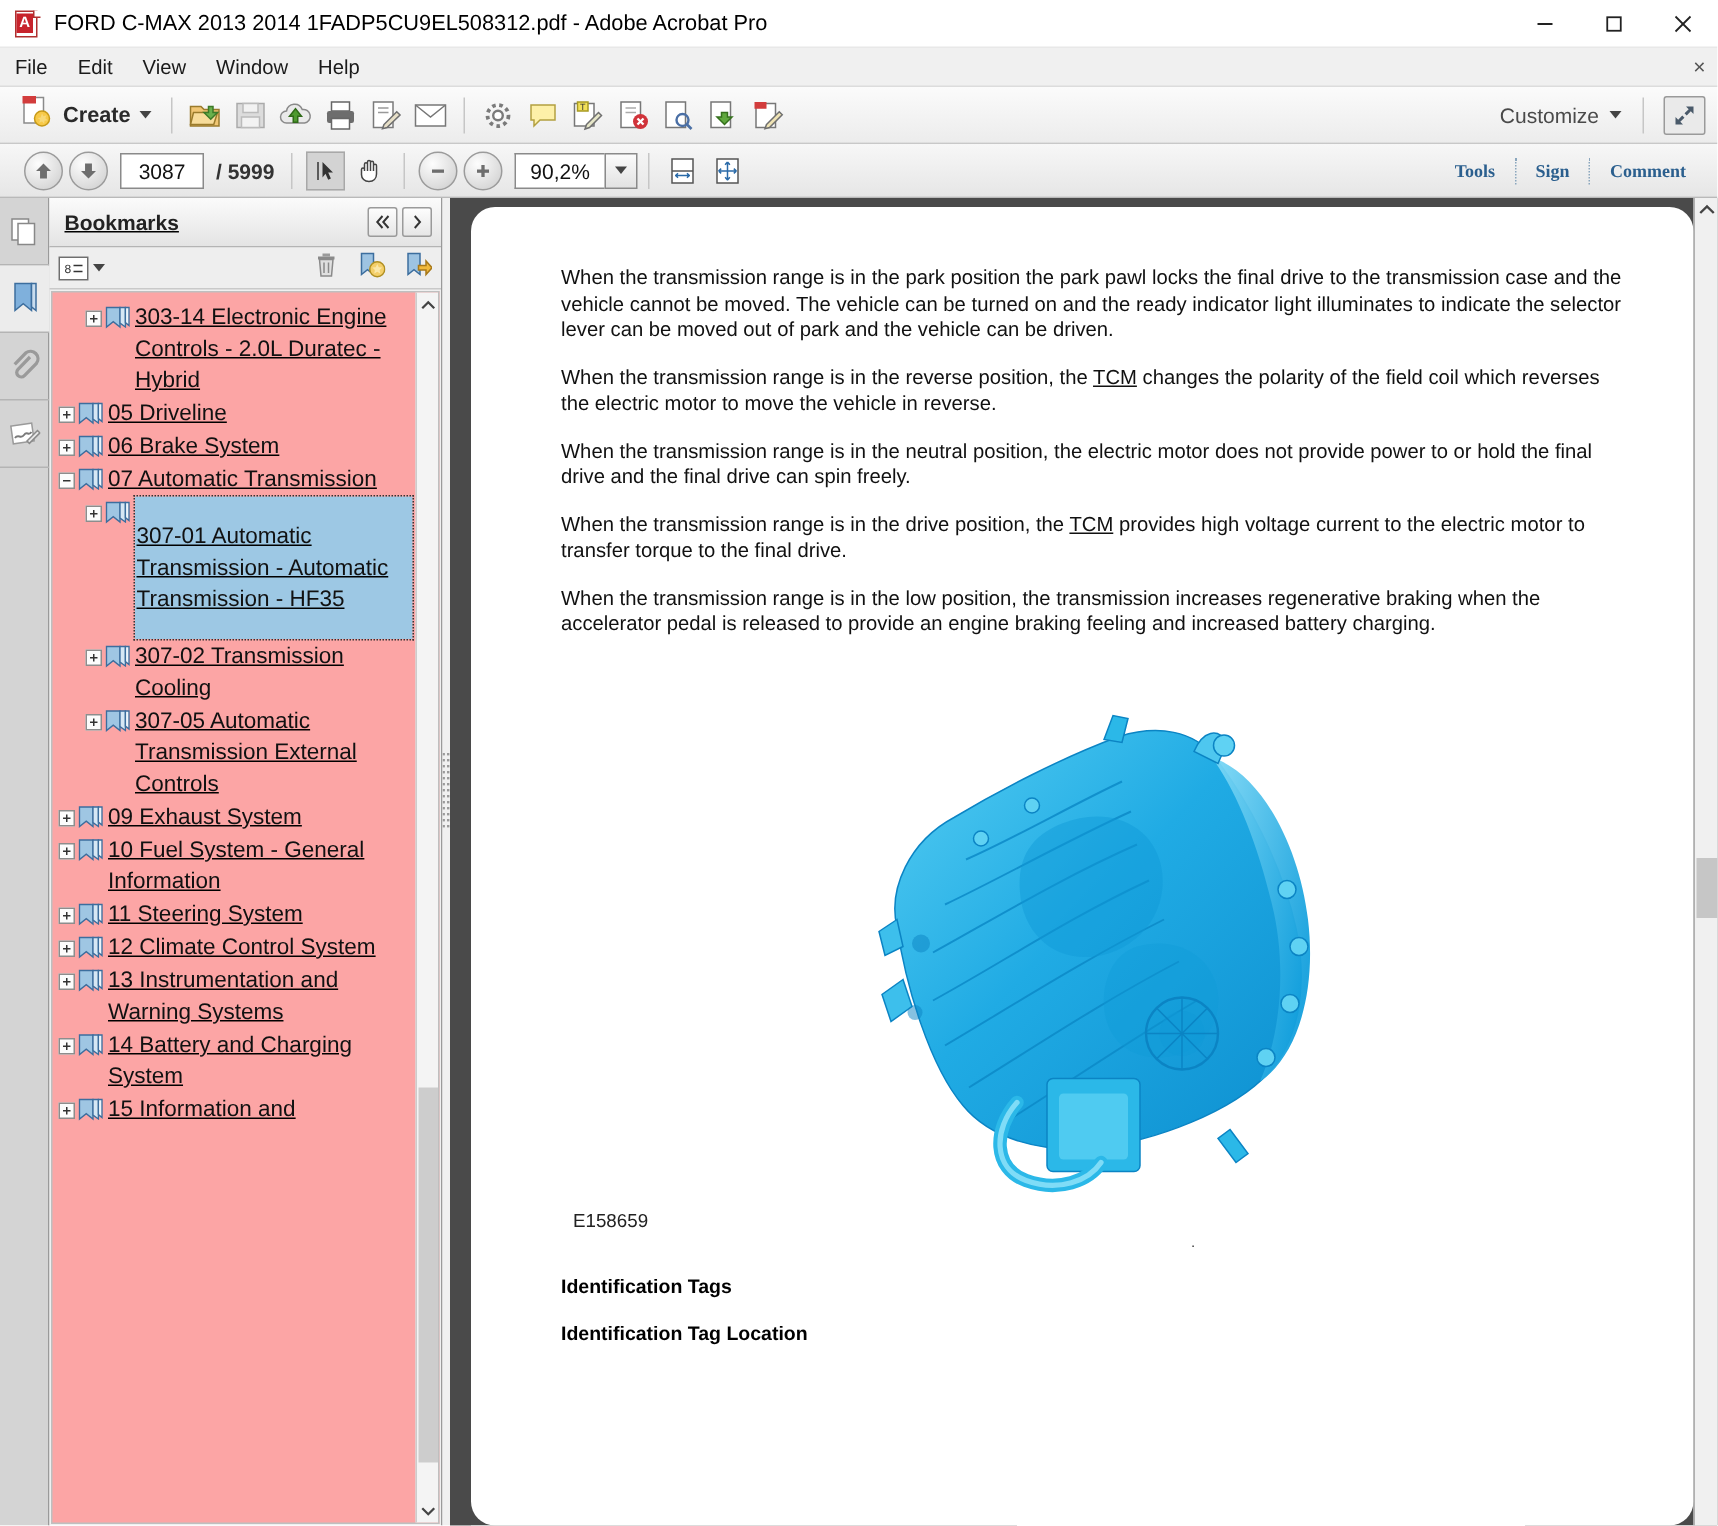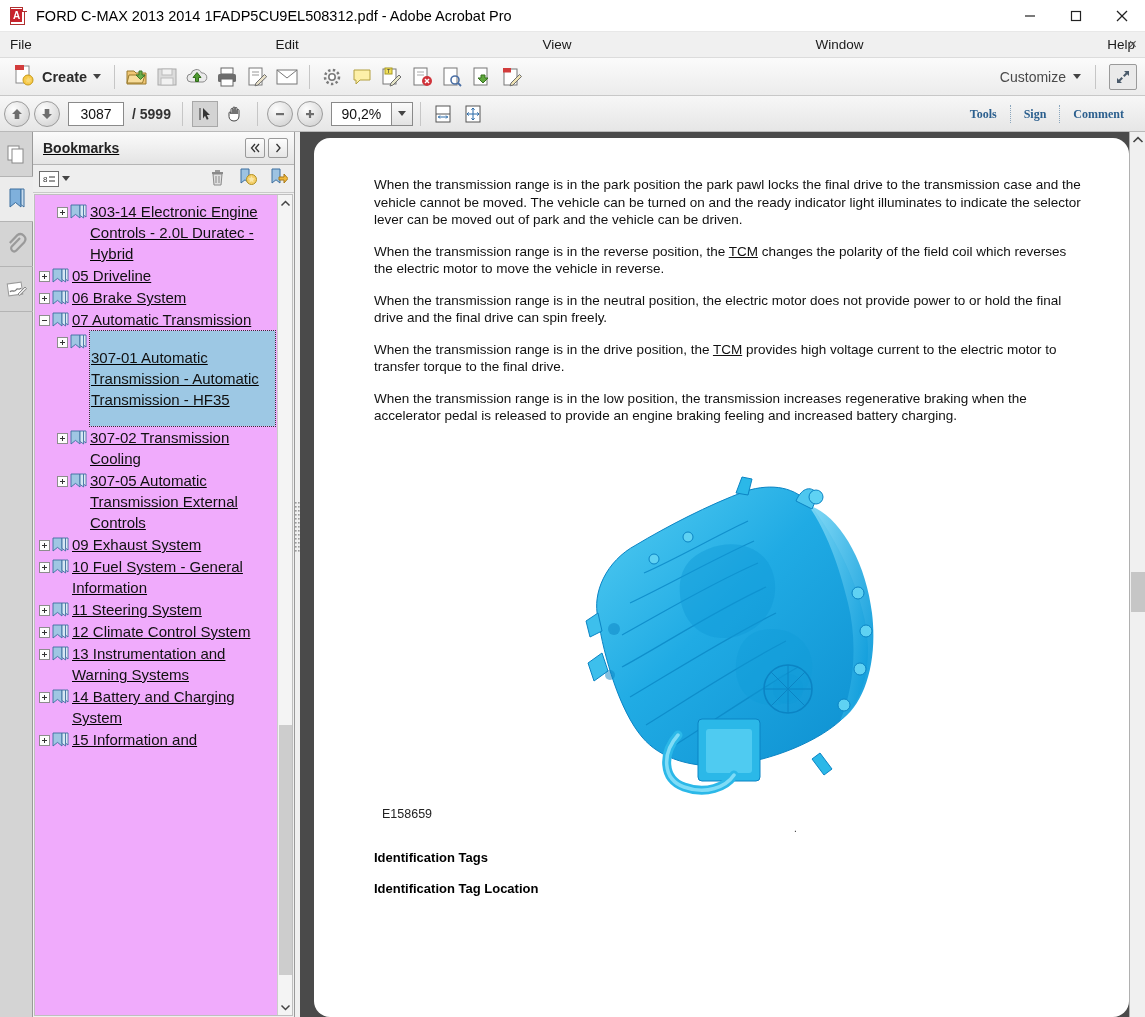--- a/index.html
+++ b/index.html
@@ -38,21 +38,21 @@
   }
   .winbtns { margin-left: auto; display: flex; height: 32px; }
   .winbtn {
     width: 46px; height: 32px; display: flex; align-items: center; justify-content: center;
   }
   .winbtn svg { display: block; }
 
   
   .menubar {
     height: 26px; background: #f0f0f0; display: flex; align-items: center;
-    border-bottom: 1px solid #dcdcdc; flex: none; position: relative; justify-content: space-between;
+    border-bottom: 1px solid #dcdcdc; flex: none; position: relative;
   }
   .menuitem {
     padding: 0 10px; font-size: 13.5px; color: #1a1a1a; line-height: 26px; height: 26px;
   }
   .menu-close {
     position: absolute; right: 8px; top: 4px; font-size: 14px; color: #555;
     line-height: 16px;
   }
 
   
@@ -73,21 +73,21 @@
   .customize-label { font-size: 14px; color: #4a4a4a; }
   .expand-btn {
     width: 28px; height: 26px; border: 1px solid #9a9a9a; background: #eaeaea;
     display:flex;align-items:center;justify-content:center; margin-right: 8px; border-radius:2px;
   }
 
   
   .toolbar2 {
     height: 36px; flex: none; display: flex; align-items: center;
     background: linear-gradient(to bottom,#f7f7f7 0%,#e6e6e6 100%);
-    border-bottom: 1px solid #b9b9b9; padding-left: 2px;
+    border-bottom: 1px solid #b9b9b9; padding-left: 14px;
   }
   .round-btn {
     width: 26px; height: 26px; border-radius: 50%;
     background: radial-gradient(circle at 35% 30%,#fdfdfd,#d8d8d8 75%,#c0c0c0 100%);
     border: 1px solid #9b9b9b; display:flex;align-items:center;justify-content:center;
     margin: 0 2px;
   }
   .pagefield {
     width: 56px; height: 24px; background: #fff; border: 1px solid #8a8a8a;
     font-size: 14px; color: #111; text-align: center; line-height: 22px; margin-left: 6px;
@@ -137,21 +137,21 @@
   .hbtn { width:20px;height:20px;border:1px solid #9a9a9a;background:linear-gradient(to bottom,#fdfdfd,#e6e6e6);
           display:flex;align-items:center;justify-content:center;border-radius:2px; }
   .btools {
     height:28px; flex:none; display:flex; align-items:center; padding:0 6px;
     background:#eeeeee; border-bottom:1px solid #c9c9c9;
   }
   .opt-btn { display:flex; align-items:center; gap:3px; }
   .opt-box { width:20px;height:16px;border:1px solid #6e6e6e;background:#fff;
              display:flex;align-items:center;justify-content:center; }
   .btools-right { margin-left:auto; display:flex; align-items:center; gap:12px; }
-  .btree-wrap { flex:1; display:flex; min-height:0; background:#f0abfc; border:1px solid #bfbfbf; margin:1px; }
+  .btree-wrap { flex:1; display:flex; min-height:0; background:#fca5a5; border:1px solid #bfbfbf; margin:1px; }
   .btree { flex:1; overflow:hidden; padding:6px 2px 0 4px; position:relative; }
   .bmrow { display:flex; align-items:flex-start; margin-bottom:1px; }
   .bmrow .expander {
     width:11px;height:11px;border:1px solid #8d8d8d;background:#fcfcfc;flex:none;
     margin-top:6px; position:relative;
   }
   .bmrow .expander::before {
     content:""; position:absolute; left:2px; top:4px; width:5px; height:1px; background:#333;
   }
   .bmrow .expander.plus::after {

